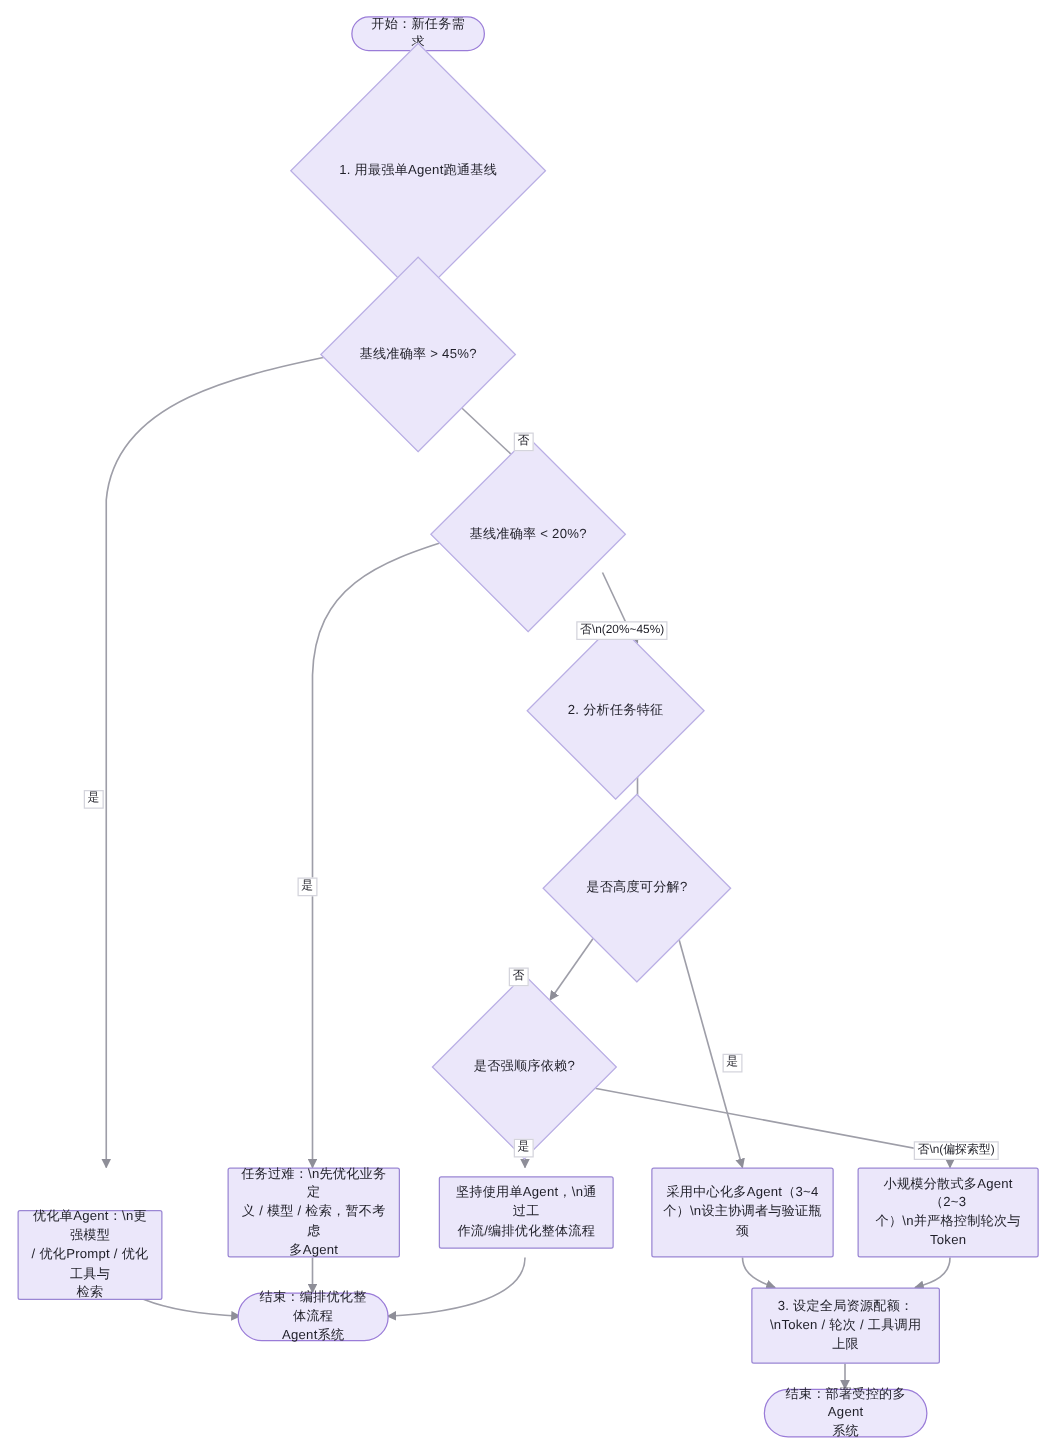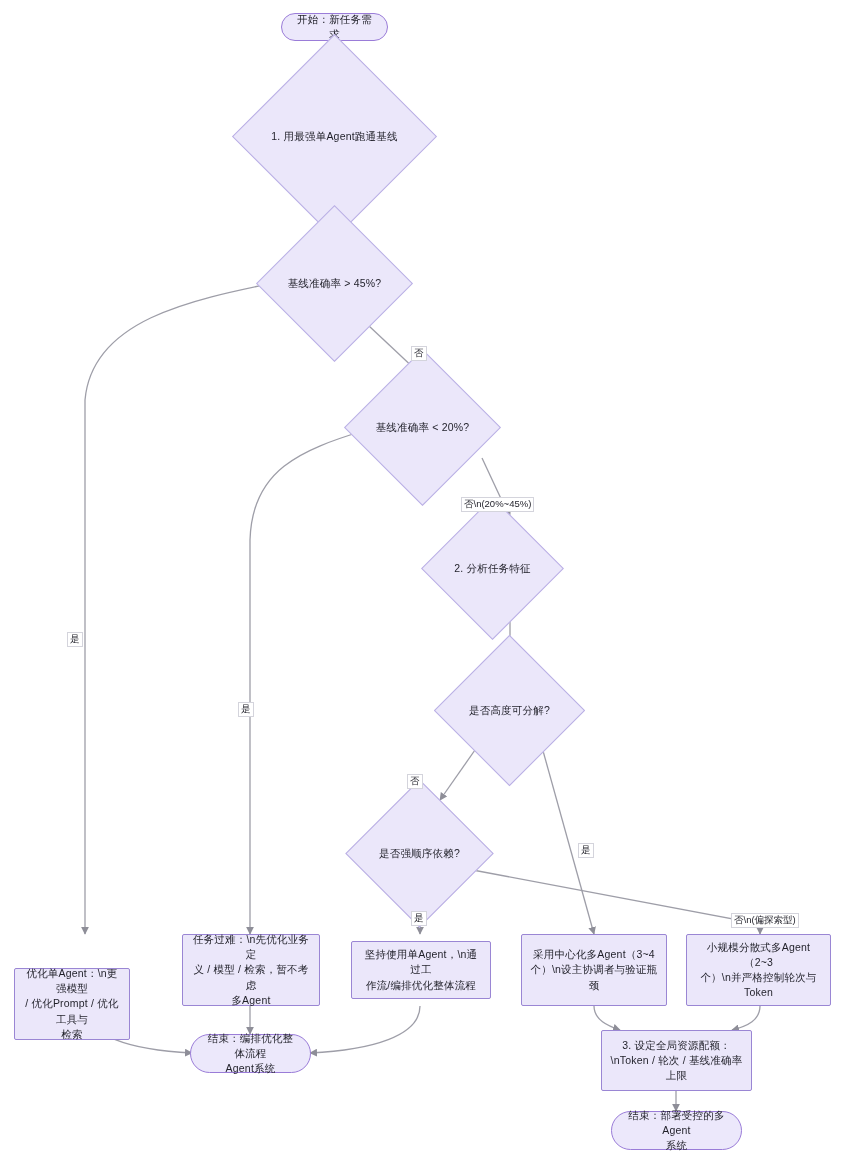--- a/index.html
+++ b/index.html
@@ -208,21 +208,21 @@
     <div>
       <span class="nline">小规模分散式多Agent（2~3</span>
       <span class="nline">个）\n并严格控制轮次与</span>
       <span class="nline">Token</span>
     </div>
   </div>
 
   <div class="node node-process" style="left:601px; top:1030px; width:151px; height:61px;align-items:center;">
     <div>
       <span class="nline">3. 设定全局资源配额：</span>
-      <span class="nline">\nToken / 轮次 / 基线准确率</span>
+      <span class="nline">\nToken / 轮次 / 工具调用</span>
       <span class="nline">上限</span>
     </div>
   </div>
 
   <div class="node node-terminal" style="left:190px; top:1034px; width:121px; height:39px;">
     <div>
       <span class="nline">结束：编排优化整体流程</span>
       <span class="nline">Agent系统</span>
     </div>
   </div>

